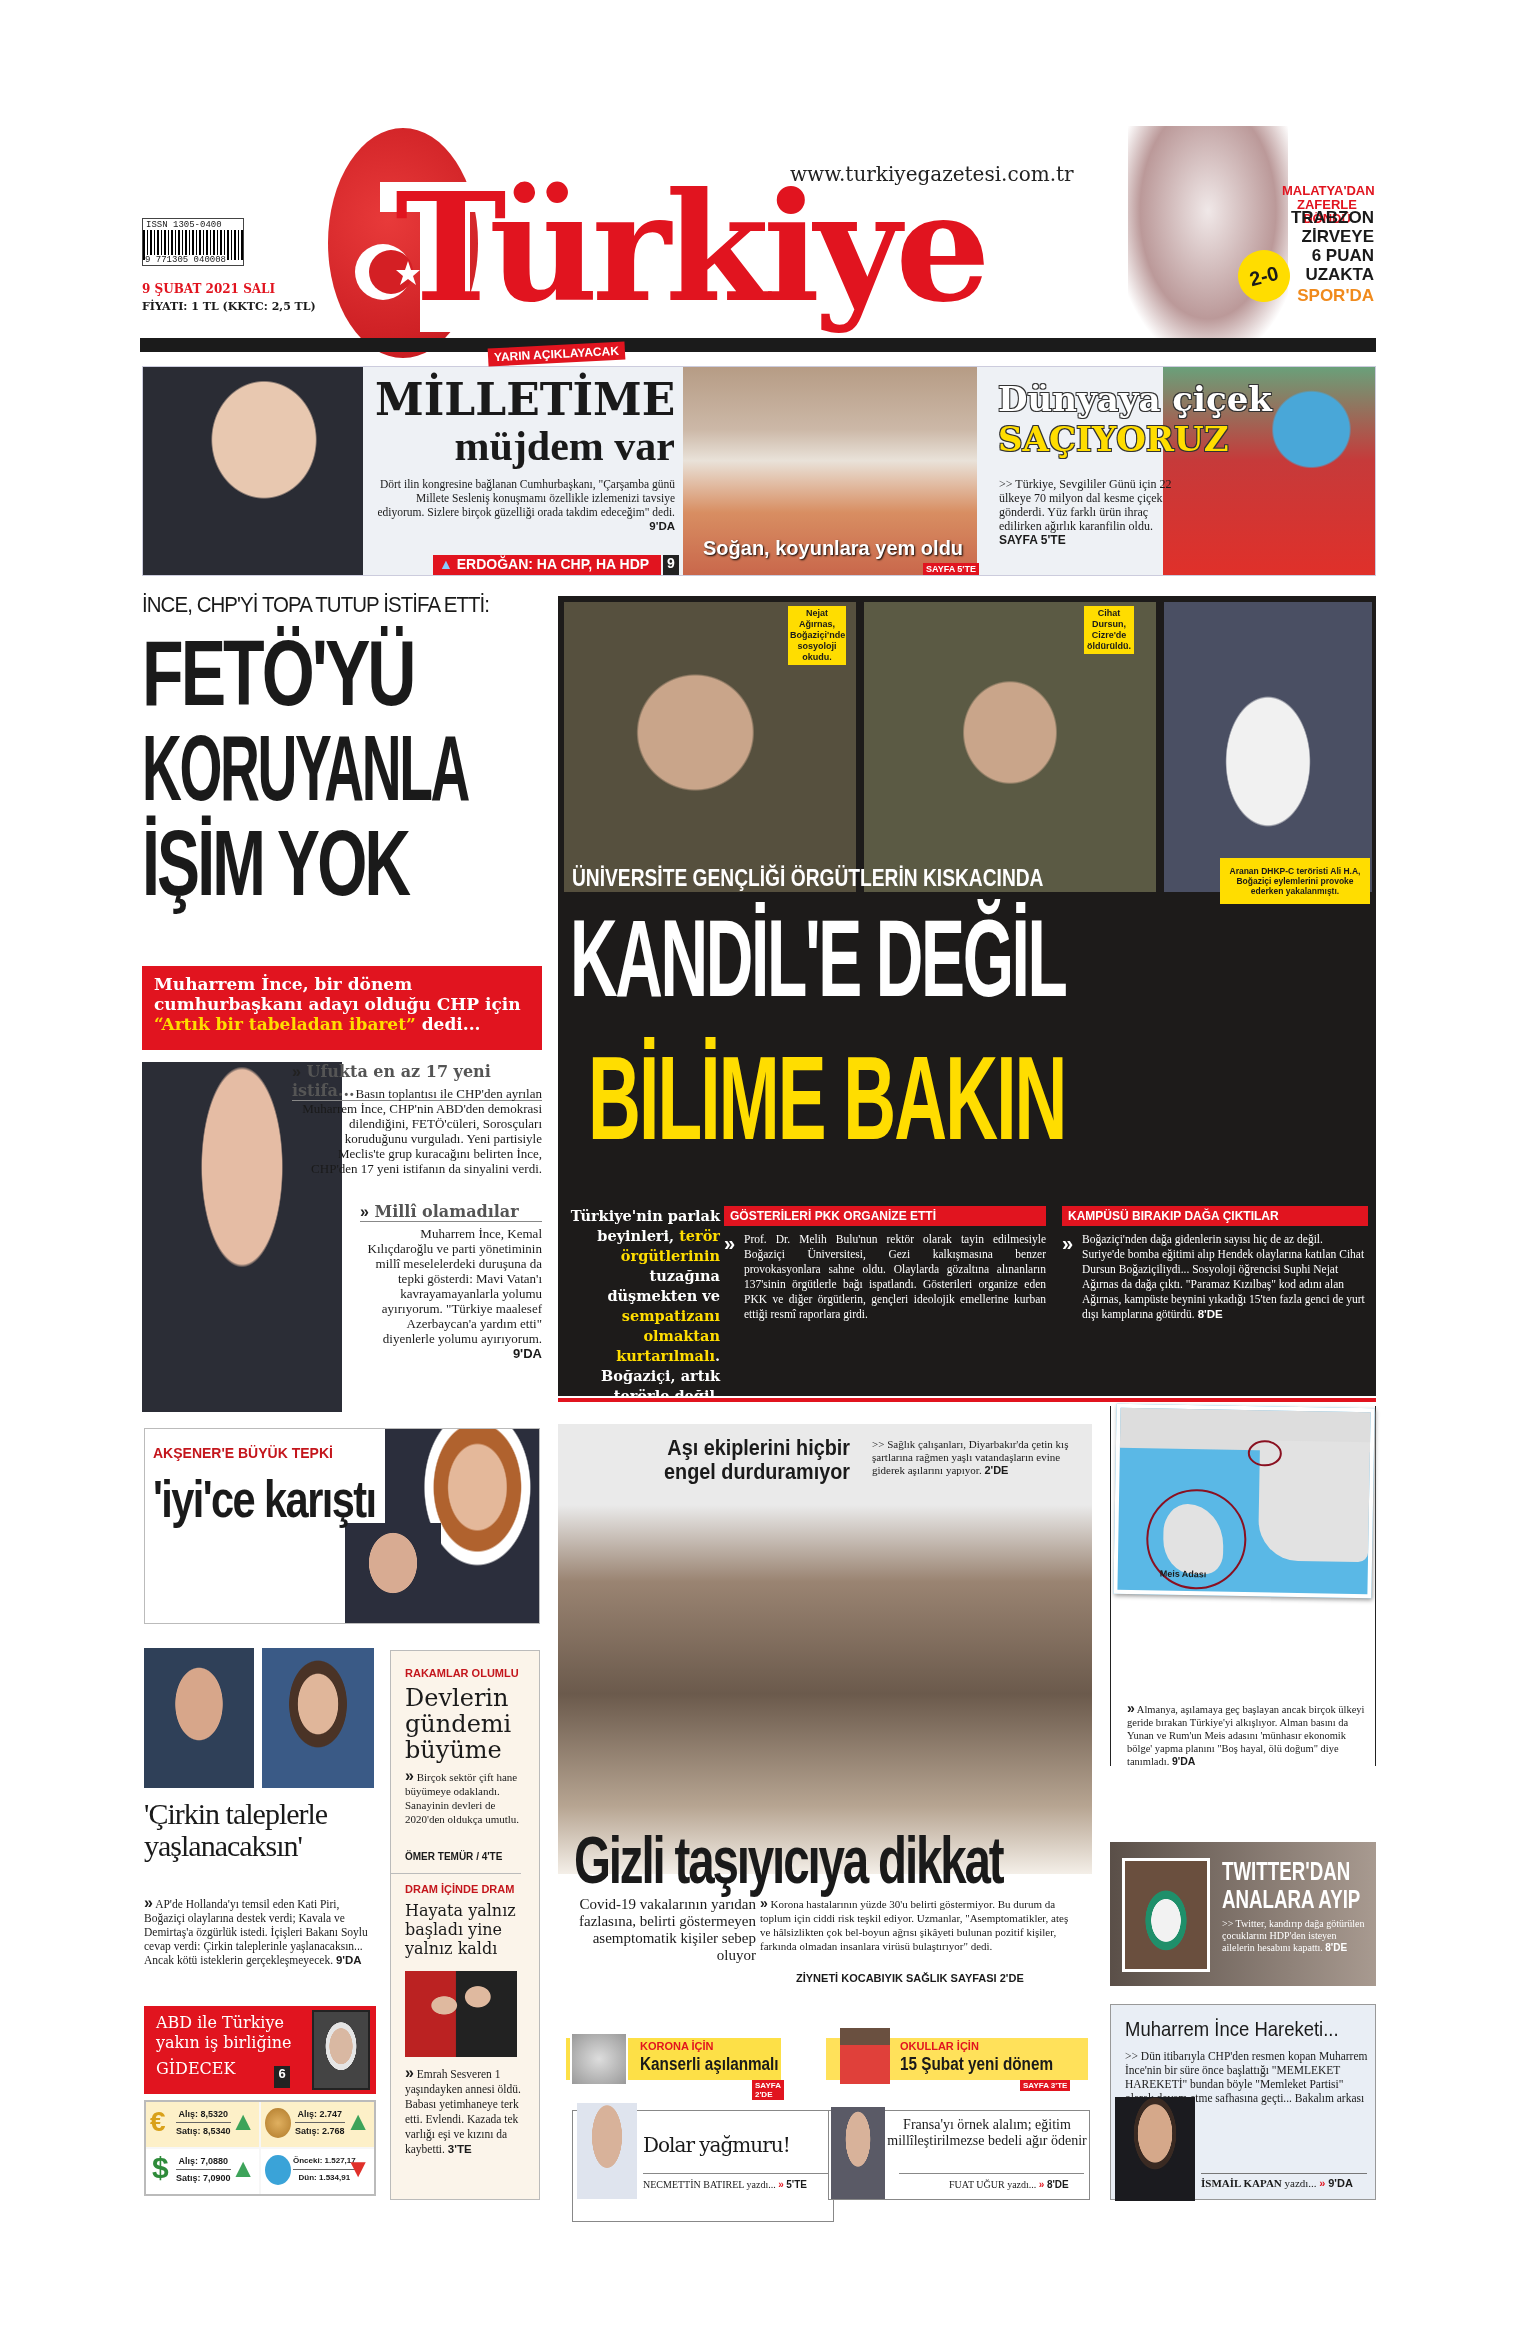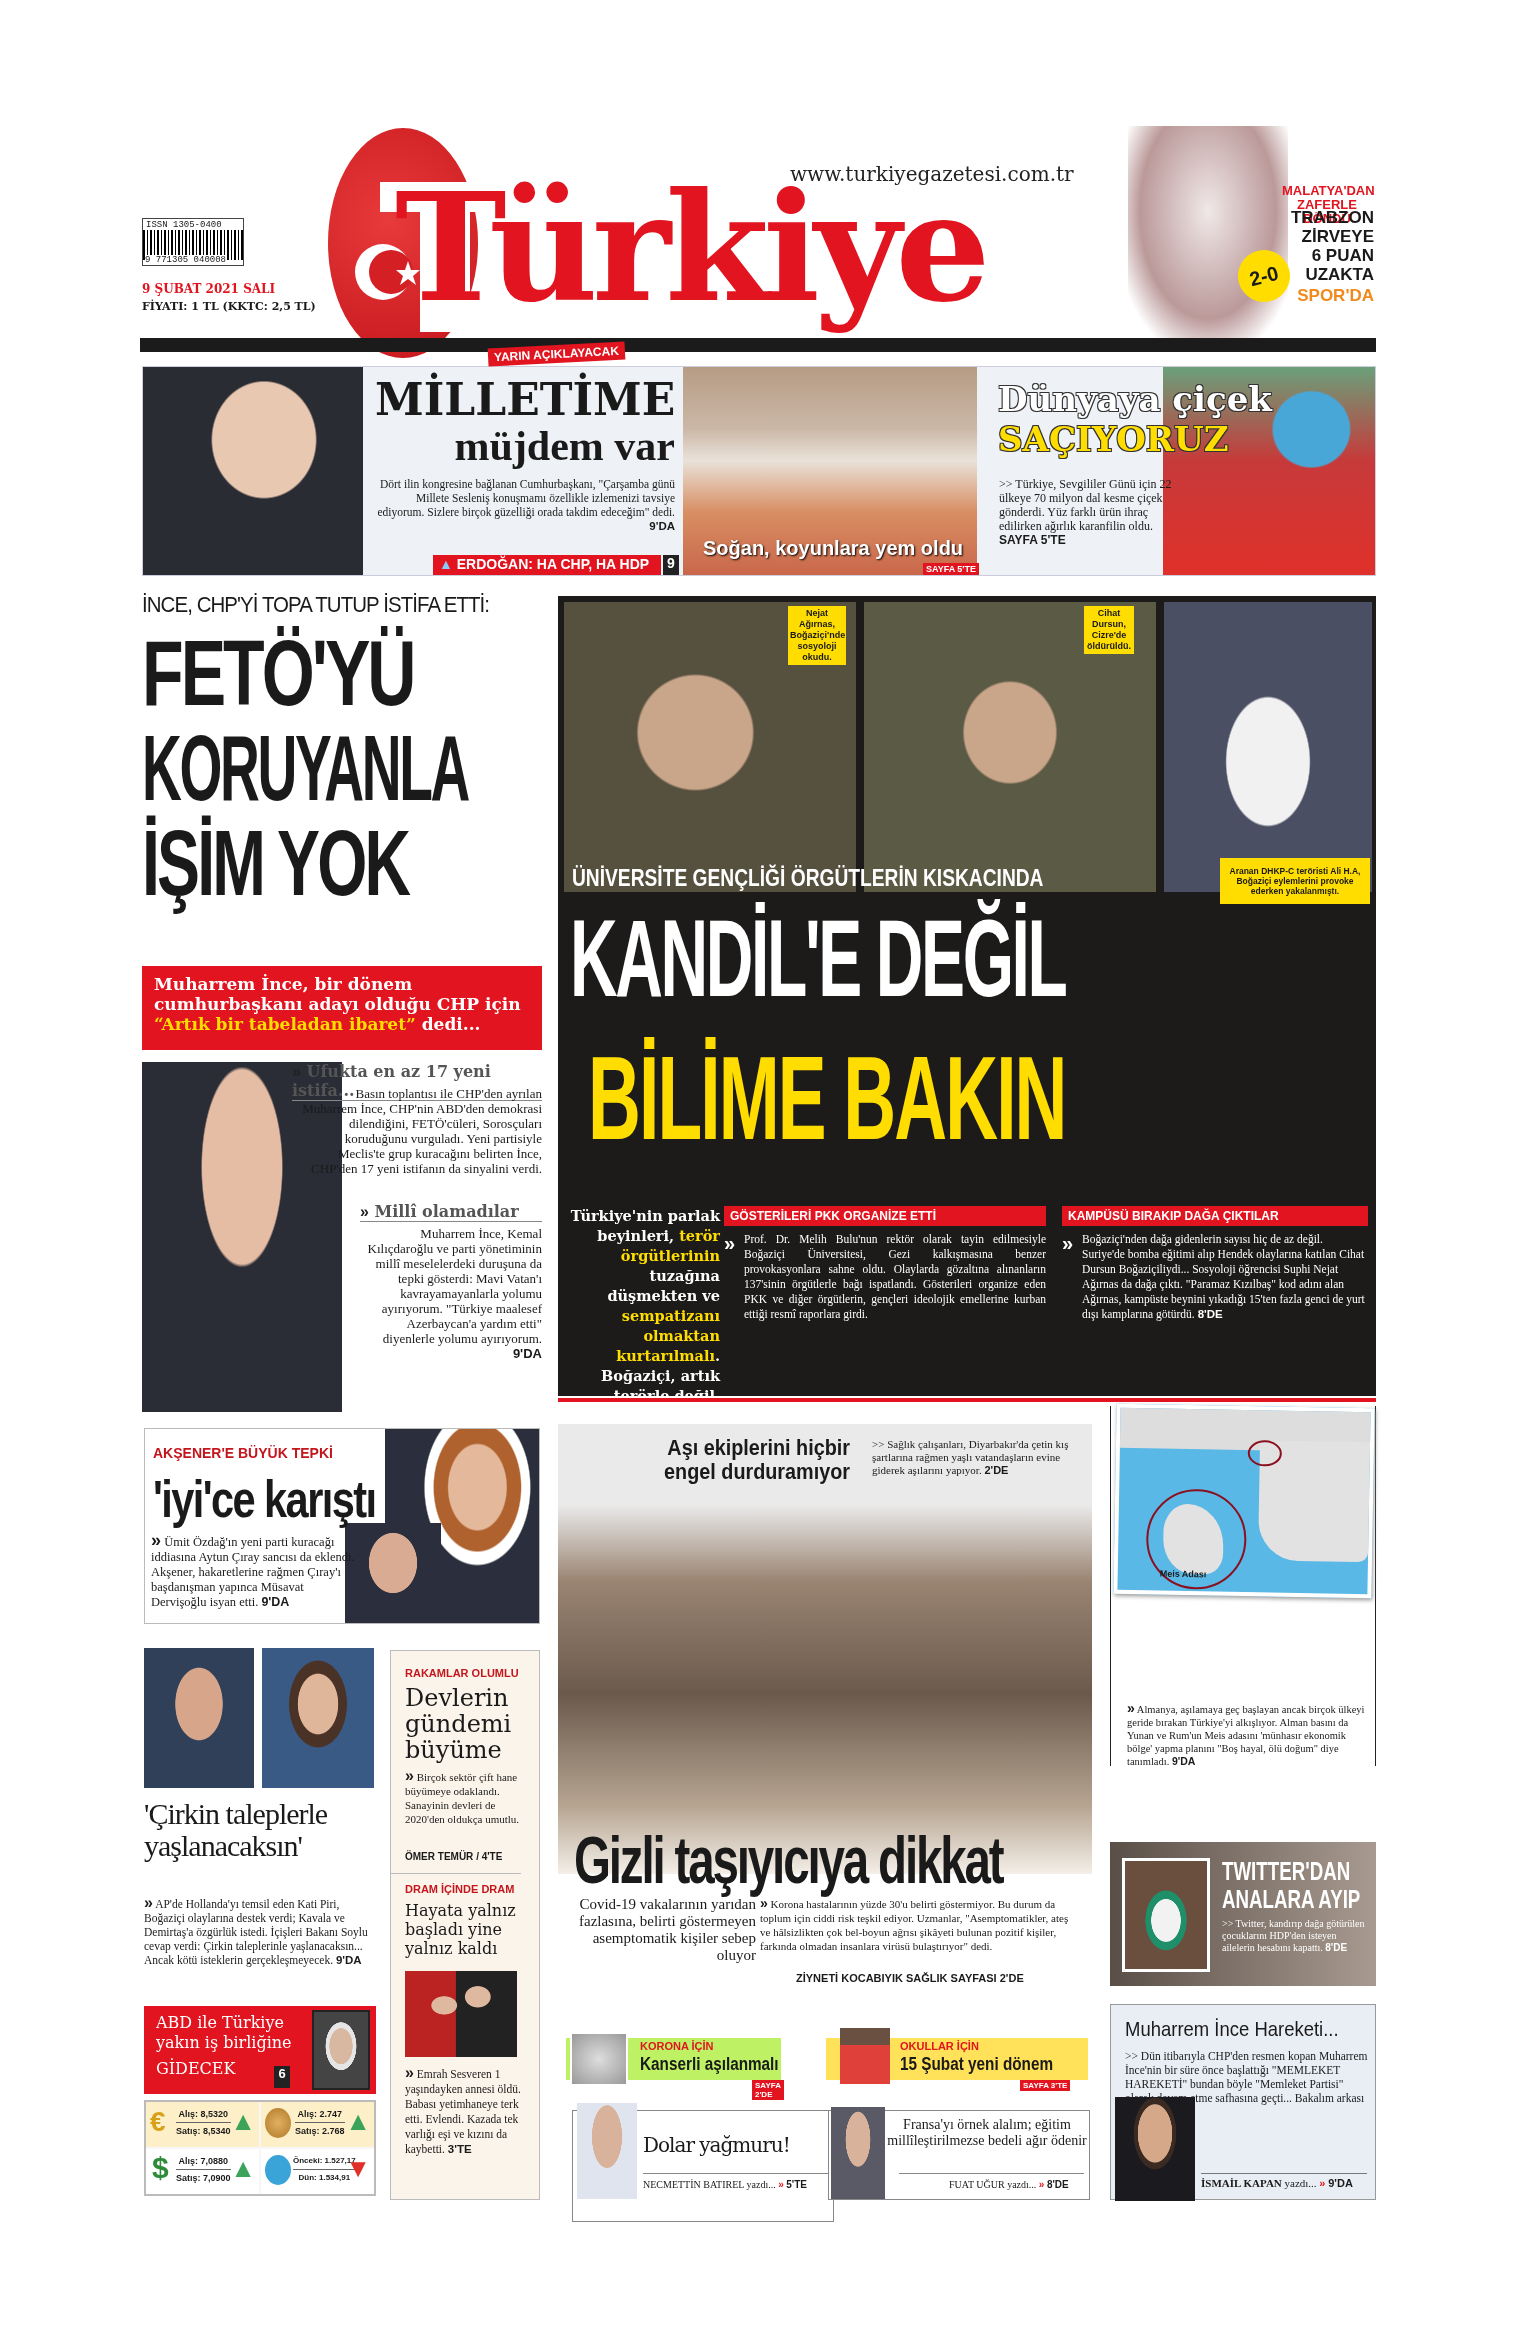--- a/index.html
+++ b/index.html
@@ -138,25 +138,20 @@
     </p>
   </div>
 </div>
 <div class="abs" style="left:558px;top:1398px;width:818px;height:4px;background:#e1141f"></div>
 
 <div class="abs box" style="left:144px;top:1428px;width:396px;height:196px">
   <div class="abs" style="left:240px;top:0;width:154px;height:194px;background:radial-gradient(ellipse at 60% 30%,#e4b89a 0 22%,#b0622e 23% 33%,#fff 34% 40%,#2b2e3c 41%)"></div>
   <div class="abs" style="left:200px;top:94px;width:96px;height:100px;background:radial-gradient(ellipse at 50% 40%,#d8ab92 0 35%,#2b2e3c 36%)"></div>
   <div class="abs sans" style="left:8px;top:16px;font-size:14px;font-weight:bold;color:#c4161c">AKŞENER'E BÜYÜK TEPKİ</div>
   <div class="abs sans" style="left:8px;top:40px;font-size:52px;font-weight:bold;letter-spacing:-2px;transform:scaleX(.8);transform-origin:left;white-space:nowrap">'iyi'ce karıştı</div>
-  <div class="abs" style="left:6px;top:104px;width:210px;font-size:12.5px;line-height:15px">
-    <span class="chev" style="font-size:18px">»</span>
-    <span>Ümit Özdağ'ın yeni parti kuracağı iddiasına Aytun Çıray sancısı da eklendi. Akşener, hakaretlerine rağmen Çıray'ı başdanışman yapınca Müsavat Dervişoğlu isyan etti.</span>
-    <b class="sans">9'DA</b>
-  </div>
 </div>
 
 <div class="abs" style="left:144px;top:1648px;width:232px;height:345px">
   <div class="abs" style="left:0;top:0;width:110px;height:140px;background:radial-gradient(ellipse at 50% 40%,#d7a68a 0 30%,#2f4058 31%)"></div>
   <div class="abs" style="left:118px;top:0;width:112px;height:140px;background:radial-gradient(ellipse at 50% 40%,#e0b69a 0 25%,#4a3326 26% 36%,#3a5a86 37%)"></div>
   <div class="abs" style="left:0;top:150px;width:232px;font-family:'Liberation Serif',serif;font-size:30px;line-height:32px;letter-spacing:-1px">'Çirkin taleplerle yaşlanacaksın'</div>
   <div class="abs" style="left:0;top:248px;width:232px;font-size:11.5px;line-height:14px">
     <span class="chev" style="font-size:16px">»</span>
     <span>AP'de Hollanda'yı temsil eden Kati Piri, Boğaziçi olaylarına destek verdi; Kavala ve Demirtaş'a özgürlük istedi. İçişleri Bakanı Soylu cevap verdi: Çirkin taleplerinle yaşlanacaksın... Ancak kötü isteklerin gerçekleşmeyecek.</span>
     <b class="sans">9'DA</b>
@@ -238,21 +233,21 @@
   <div class="abs sans" style="left:18px;top:398px;font-size:66px;font-weight:bold;letter-spacing:-3px;transform:scaleX(.72);transform-origin:left;white-space:nowrap">Gizli taşıyıcıya dikkat</div>
   <div class="abs" style="left:14px;top:472px;width:186px;text-align:right;font-size:15px;line-height:17px">Covid-19 vakalarının yarıdan fazlasına, belirti göstermeyen asemptomatik kişiler sebep oluyor</div>
   <div class="abs" style="left:204px;top:472px;width:320px;font-size:11px;line-height:14px">
     <span class="chev" style="font-size:14px">»</span>
     <span>Korona hastalarının yüzde 30'u belirti göstermiyor. Bu durum da toplum için ciddi risk teşkil ediyor. Uzmanlar, "Asemptomatikler, ateş ve hâlsizlikten çok bel-boyun ağrısı şikâyeti bulunan pozitif kişiler, farkında olmadan insanlara virüsü bulaştırıyor" dedi.</span>
   </div>
   <div class="abs sans" style="left:240px;top:548px;font-size:11px;font-weight:bold">ZİYNETİ KOCABIYIK SAĞLIK SAYFASI 2'DE</div>
 </div>
 
 <div class="abs" style="left:556px;top:2032px;width:538px;height:60px">
-  <div class="abs" style="left:10px;top:6px;width:215px;height:42px;background:#bef264">
+  <div class="abs" style="left:10px;top:6px;width:215px;height:42px;background:#fde047">
     <div class="abs" style="left:4px;top:-6px;width:58px;height:54px;background:radial-gradient(ellipse,#ddd,#999);border:2px solid #fff"></div>
     <div class="abs sans" style="left:74px;top:2px;font-size:11px;font-weight:bold;color:#e1141f">KORONA İÇİN</div>
     <div class="abs sans" style="left:74px;top:16px;font-size:18px;font-weight:bold;transform:scaleX(.85);transform-origin:left;white-space:nowrap">Kanserli aşılanmalı</div>
     <div class="abs sans" style="left:186px;top:42px;background:#e1141f;color:#fff;font-size:8px;font-weight:bold;padding:1px 3px">SAYFA 2'DE</div>
   </div>
   <div class="abs" style="left:270px;top:6px;width:262px;height:42px;background:#ffe15a">
     <div class="abs" style="left:14px;top:-10px;width:50px;height:56px;background:linear-gradient(180deg,#6a5040 0 30%,#e0403a 31%)"></div>
     <div class="abs sans" style="left:74px;top:2px;font-size:11px;font-weight:bold;color:#e1141f">OKULLAR İÇİN</div>
     <div class="abs sans" style="left:74px;top:16px;font-size:18px;font-weight:bold;transform:scaleX(.85);transform-origin:left;white-space:nowrap">15 Şubat yeni dönem</div>
     <div class="abs sans" style="left:194px;top:42px;background:#e1141f;color:#fff;font-size:8px;font-weight:bold;padding:1px 3px">SAYFA 3'TE</div>

